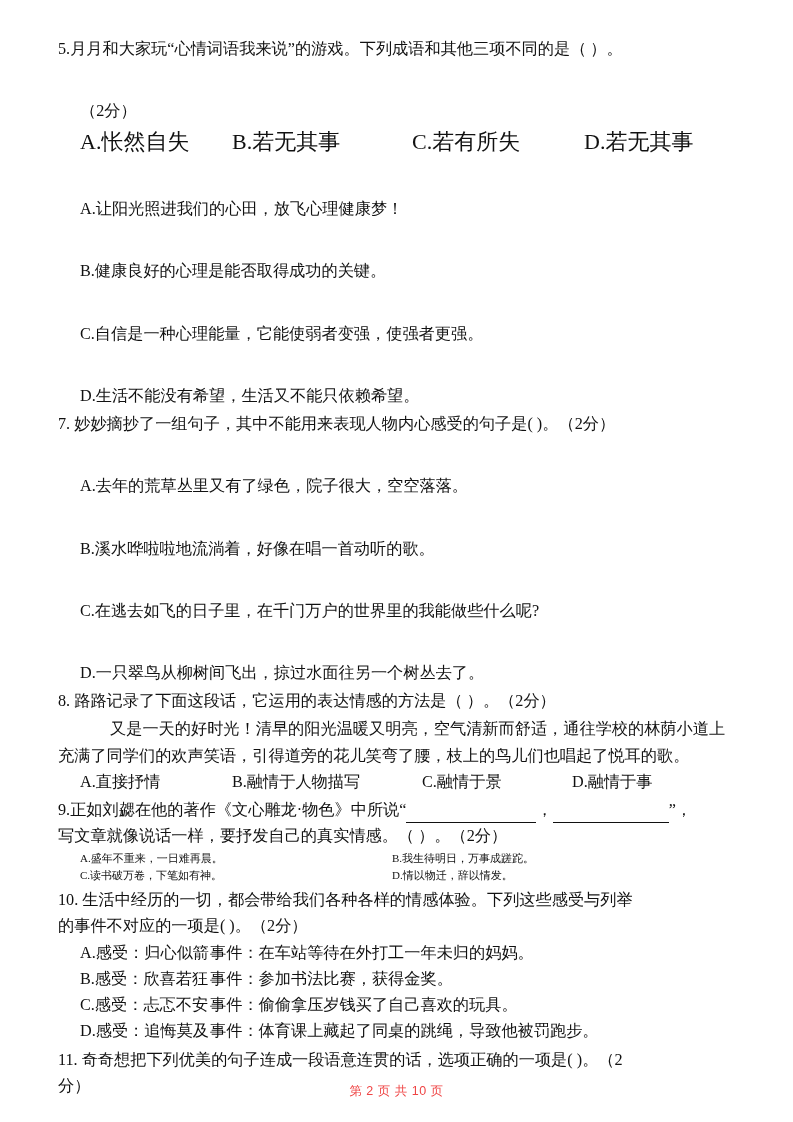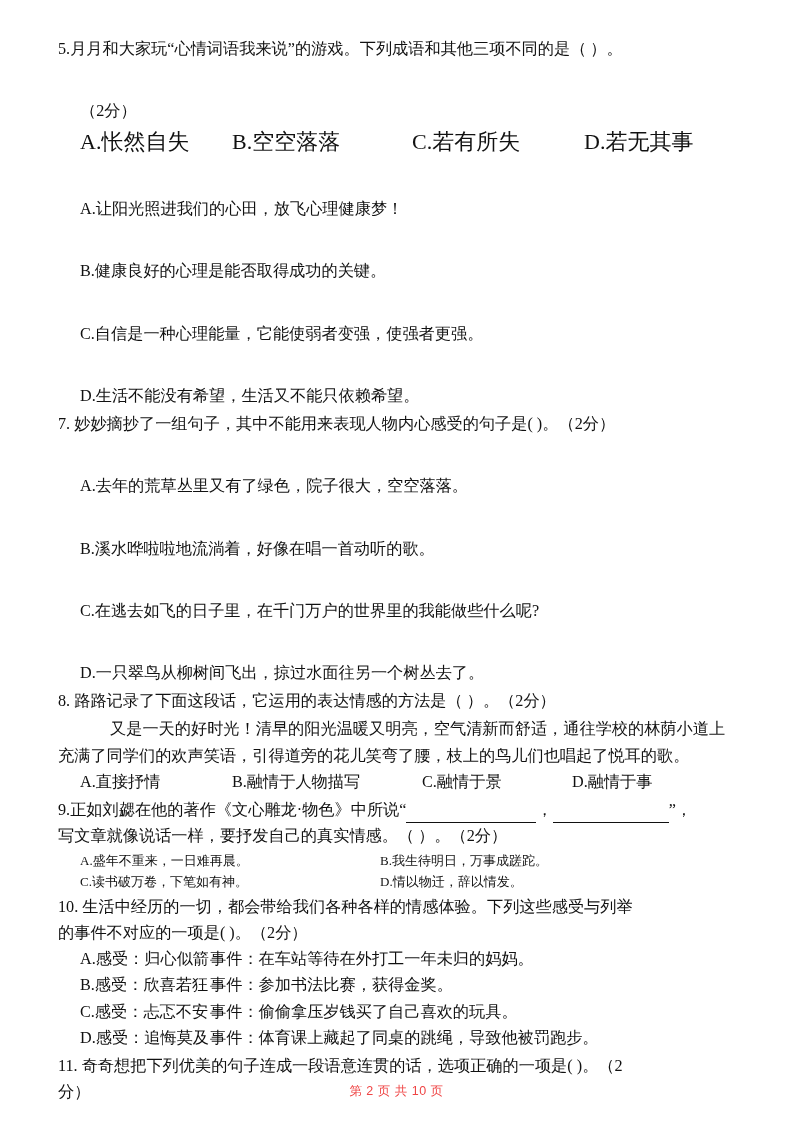--- a/index.html
+++ b/index.html
@@ -49,23 +49,24 @@
   .opts-row > span {
     white-space: nowrap;
   }
   .w-a { width: 152px; }
   .w-b { width: 180px; }
   .w-c { width: 172px; }
   .w-d { width: auto; }
 
   .opts-2col {
     display: flex;
-    font-size: 13px;
+    font-size: 11px;
     line-height: 1.62;
     padding-left: 22px;
+    gap: 12px;
   }
   .opts-2col .c1 { width: 300px; }
   .opts-2col .c2 { width: auto; }
 
   .opts-4col-8 {
     display: flex;
     font-size: 16.2px;
     line-height: 1.62;
     padding-left: 22px;
   }
@@ -106,21 +107,21 @@
 </style>
 </head>
 <body>
 
 <div class="page">
 
   <div class="q q-stem">5.月月和大家玩“心情词语我来说”的游戏。下列成语和其他三项不同的是（    ）。</div>
   <div class="q indent-1">（2分）</div>
   <div class="opts-row">
     <span class="w-a">A.怅然自失</span>
-    <span class="w-b">B.空空落落</span>
+    <span class="w-b">B.若无其事</span>
     <span class="w-c">C.若有所失</span>
     <span class="w-d">D.若无其事</span>
   </div>
 
   <div class="q indent-1">A.让阳光照进我们的心田，放飞心理健康梦！</div>
   <div class="q indent-1">B.健康良好的心理是能否取得成功的关键。</div>
   <div class="q indent-1">C.自信是一种心理能量，它能使弱者变强，使强者更强。</div>
   <div class="q indent-1">D.生活不能没有希望，生活又不能只依赖希望。</div>
 
   <div class="gap-s"></div>

